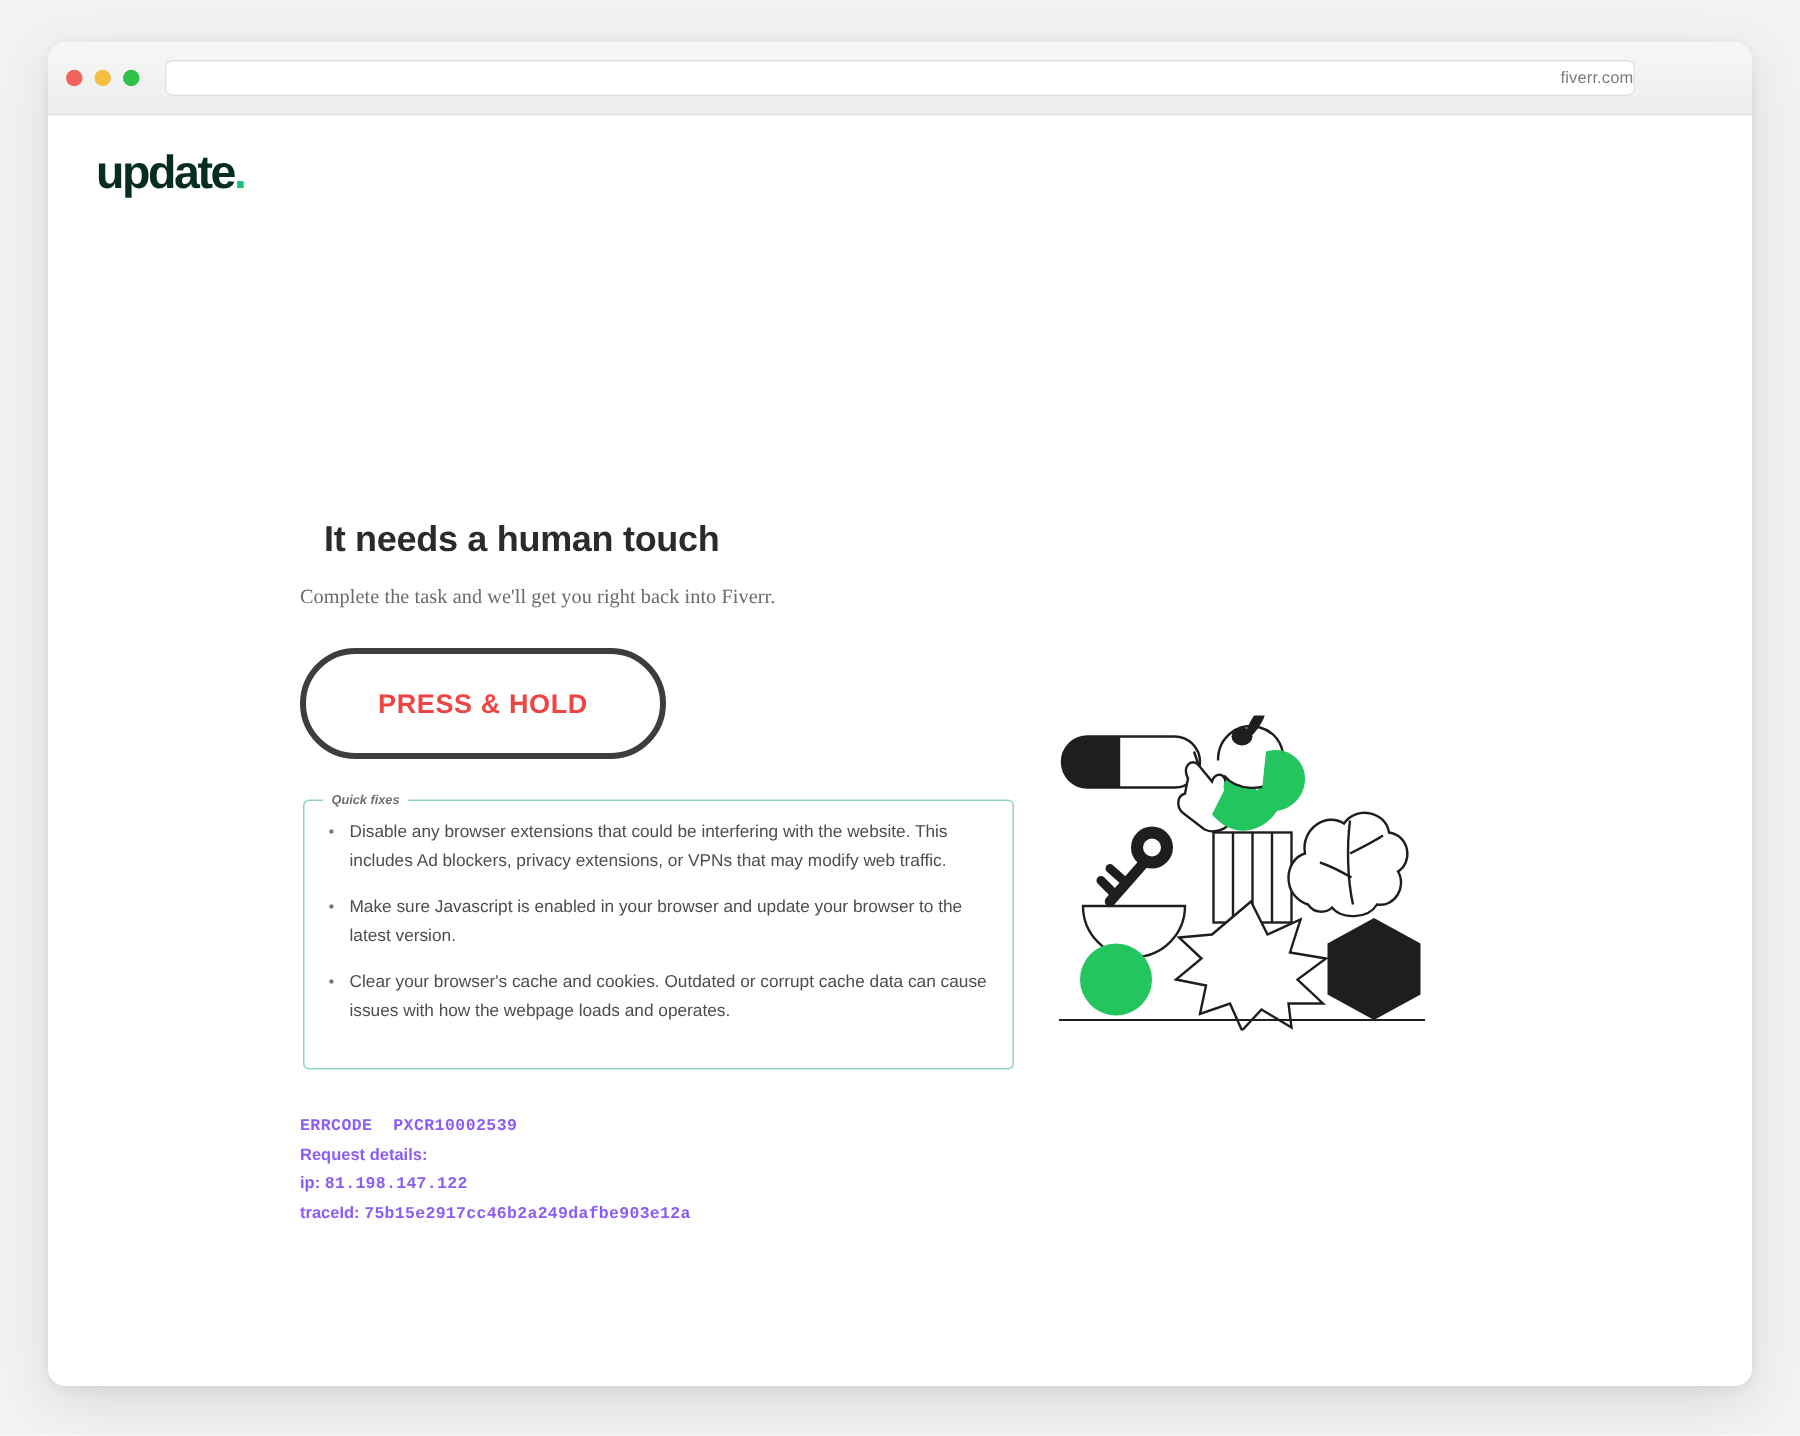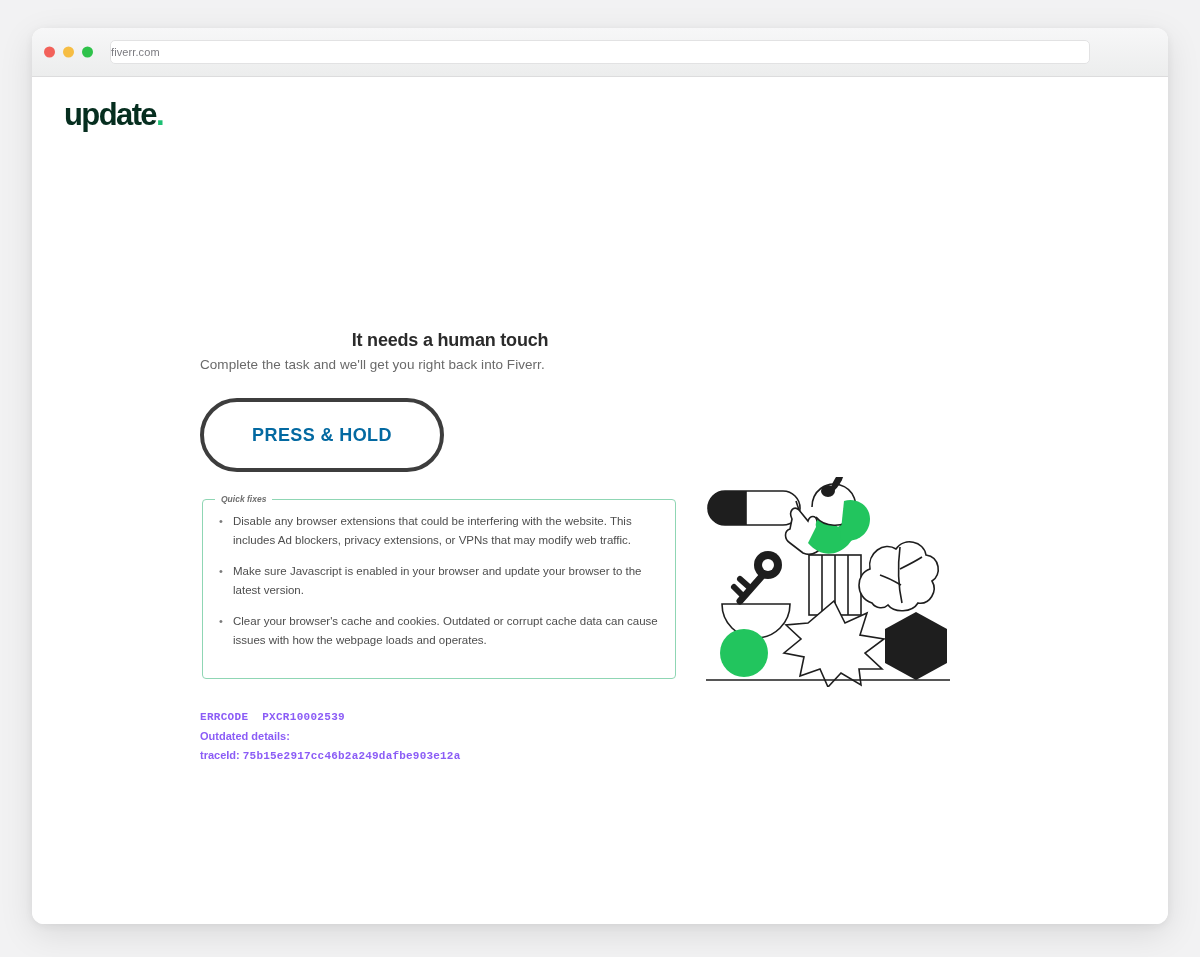--- a/index.html
+++ b/index.html
@@ -58,21 +58,21 @@
     left: 78px;
     right: 78px;
     top: 50%;
     transform: translateY(-50%);
     height: 22px;
     background: #ffffff;
     border-radius: 5px;
     border: 1px solid #e2e2e3;
     display: flex;
     align-items: center;
-    justify-content: flex-start;
+    justify-content: flex-end;
   }
   .url-text {
     font-size: 11px;
     color: #7b7b80;
     letter-spacing: 0.1px;
   }
 
   
   .page {
     position: relative;
@@ -94,51 +94,51 @@
   .logo .dot-green { color: #1dbf73; }
 
   .content {
     position: absolute;
     left: 168px;
     top: 253px;
     width: 500px;
   }
 
   .headline {
-    margin: 0;
-    font-size: 18px;
+    margin: 16px;
+    font-size: 24px;
     font-weight: 700;
     color: #2b2b2b;
     letter-spacing: -0.2px;
-    text-align: center;
   }
   .subhead {
     margin: 6px 0 0 0;
     font-size: 13.5px;
     color: #6a6a6a;
     letter-spacing: 0.05px;
+    font-family: Liberation Serif, serif;
   }
 
   
   .press-hold {
     margin-top: 26px;
     width: 244px;
     height: 74px;
     border-radius: 37px;
     border: 4px solid #3d3d3d;
     background: #ffffff;
     box-sizing: border-box;
     display: flex;
     align-items: center;
     justify-content: center;
     cursor: pointer;
     font-family: "Liberation Sans", sans-serif;
     font-size: 18px;
     font-weight: 700;
-    color: #0369a1;
+    color: #ef4444;
     letter-spacing: 0.4px;
     padding: 0;
   }
 
   
   .quick-fixes {
     margin-top: 22px;
     width: 474px;
     box-sizing: border-box;
     border: 1px solid #8fd6b4;
@@ -237,21 +237,22 @@
         <legend>Quick fixes</legend>
         <ul>
           <li>Disable any browser extensions that could be interfering with the website. This includes Ad blockers, privacy extensions, or VPNs that may modify web traffic.</li>
           <li>Make sure Javascript is enabled in your browser and update your browser to the latest version.</li>
           <li>Clear your browser's cache and cookies. Outdated or corrupt cache data can cause issues with how the webpage loads and operates.</li>
         </ul>
       </fieldset>
 
       <div class="err-block">
         <div class="err-code"><span>ERRCODE</span>&nbsp;&nbsp;<span>PXCR10002539</span></div>
-        <div class="err-line">Outdated details:</div>
+        <div class="err-line">Request details:</div>
+        <div class="err-line"><span>ip:</span> <span class="mono">81.198.147.122</span></div>
         <div class="err-line"><span>traceId:</span> <span class="mono">75b15e2917cc46b2a249dafbe903e12a</span></div>
       </div>
 
     </div>
 
     <div class="illustration">
       <svg viewBox="0 0 260 210" width="260" height="210" xmlns="http://www.w3.org/2000/svg">
         <g fill="none" stroke="#1e1e1e" stroke-width="1.6">
 
           <g>

